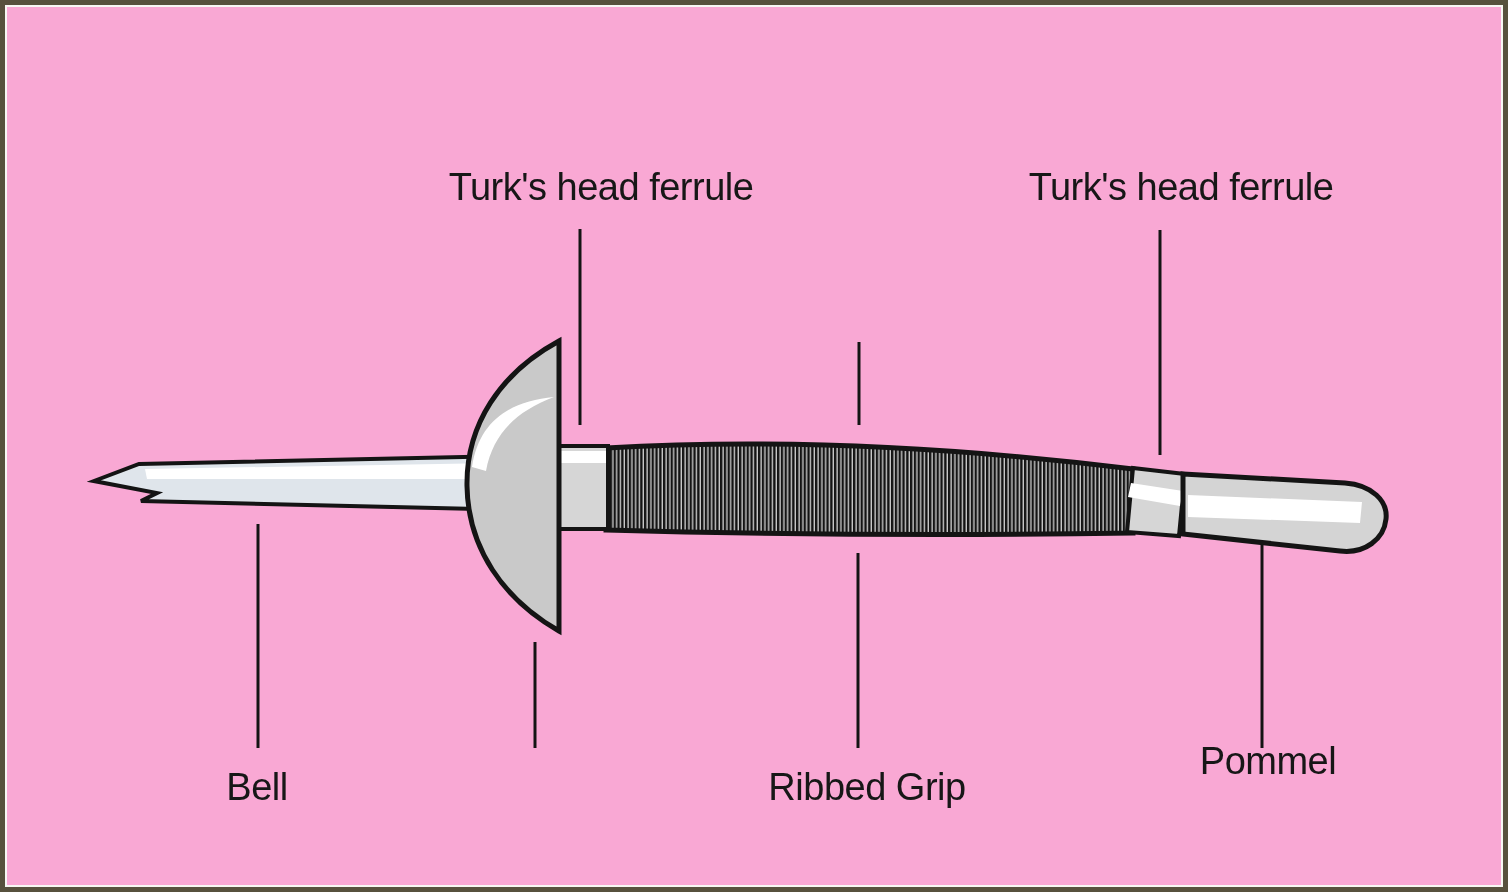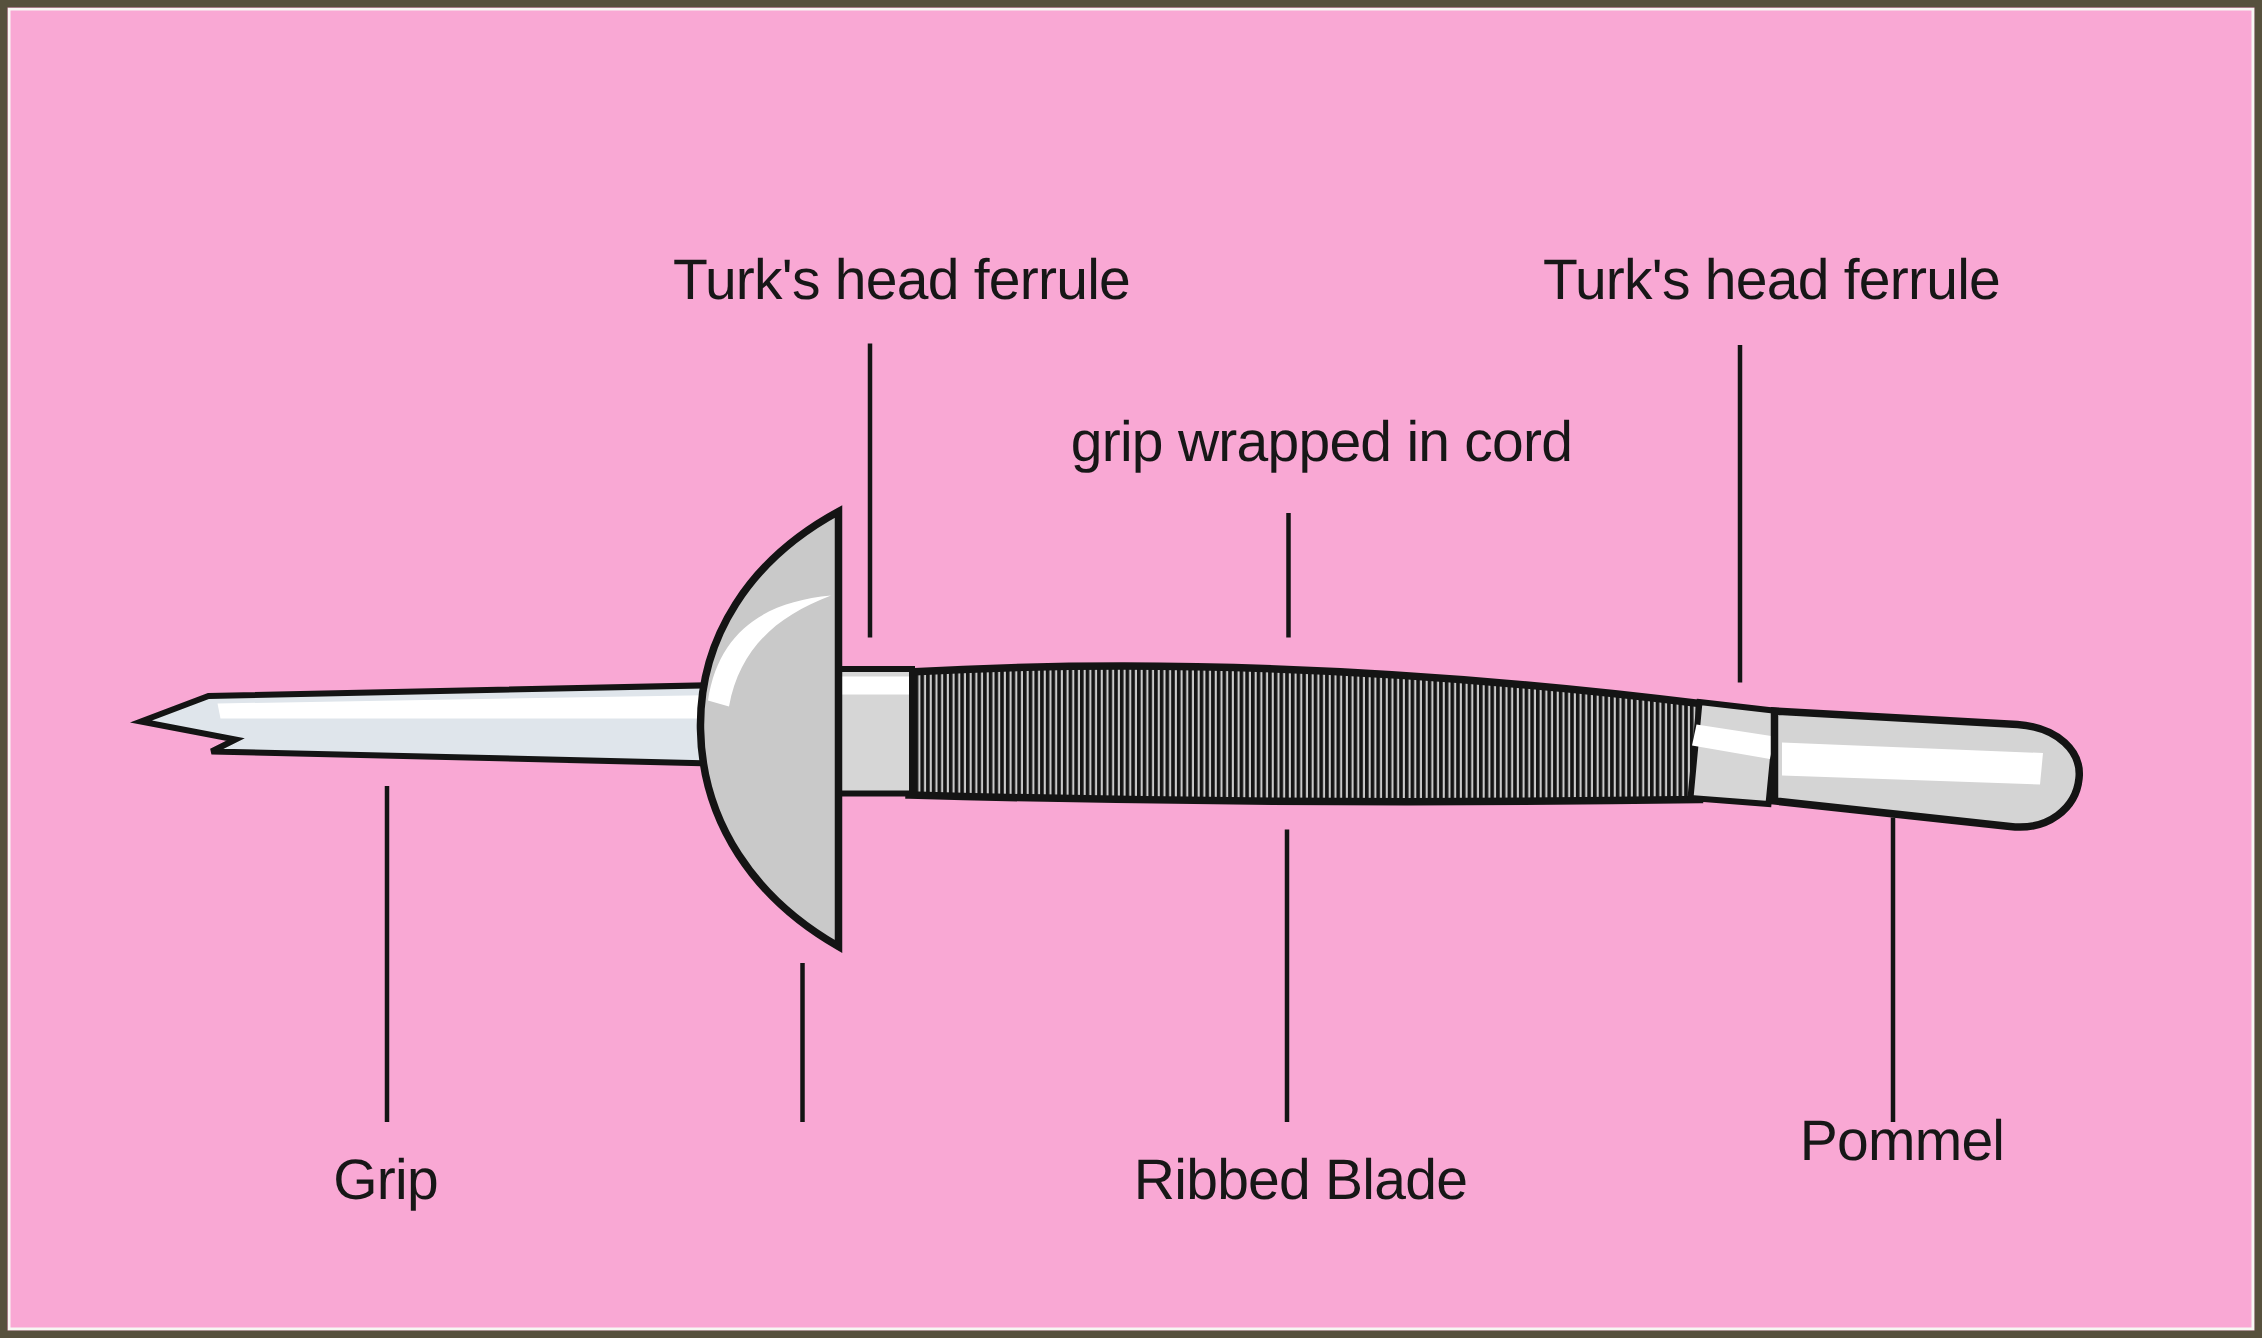--- a/index.html
+++ b/index.html
@@ -61,22 +61,21 @@
     <line class="callout" x1="253" y1="519" x2="253" y2="743"></line>
     <line class="callout" x1="530" y1="637" x2="530" y2="743"></line>
     <line class="callout" x1="853" y1="548" x2="853" y2="743"></line>
     <line class="callout" x1="1257" y1="540" x2="1257" y2="743"></line>
   </svg>
 
   <div class="label" style="left:596px;top:162px">Turk's head ferrule</div>
 
   <div class="label" style="left:1176px;top:162px">Turk's head ferrule</div>
 
-  <div class="label" style="left:876px;top:270px">grip wrapped in cord</div>
 
-  <div class="label" style="left:252px;top:762px">Grip</div>
+  <div class="label" style="left:252px;top:762px">Bell</div>
 
 
-  <div class="label" style="left:862px;top:762px">Ribbed Blade</div>
+  <div class="label" style="left:862px;top:762px">Ribbed Grip</div>
 
   <div class="label" style="left:1263px;top:736px">Pommel</div>
 
 </div>
 
 </body></html>

